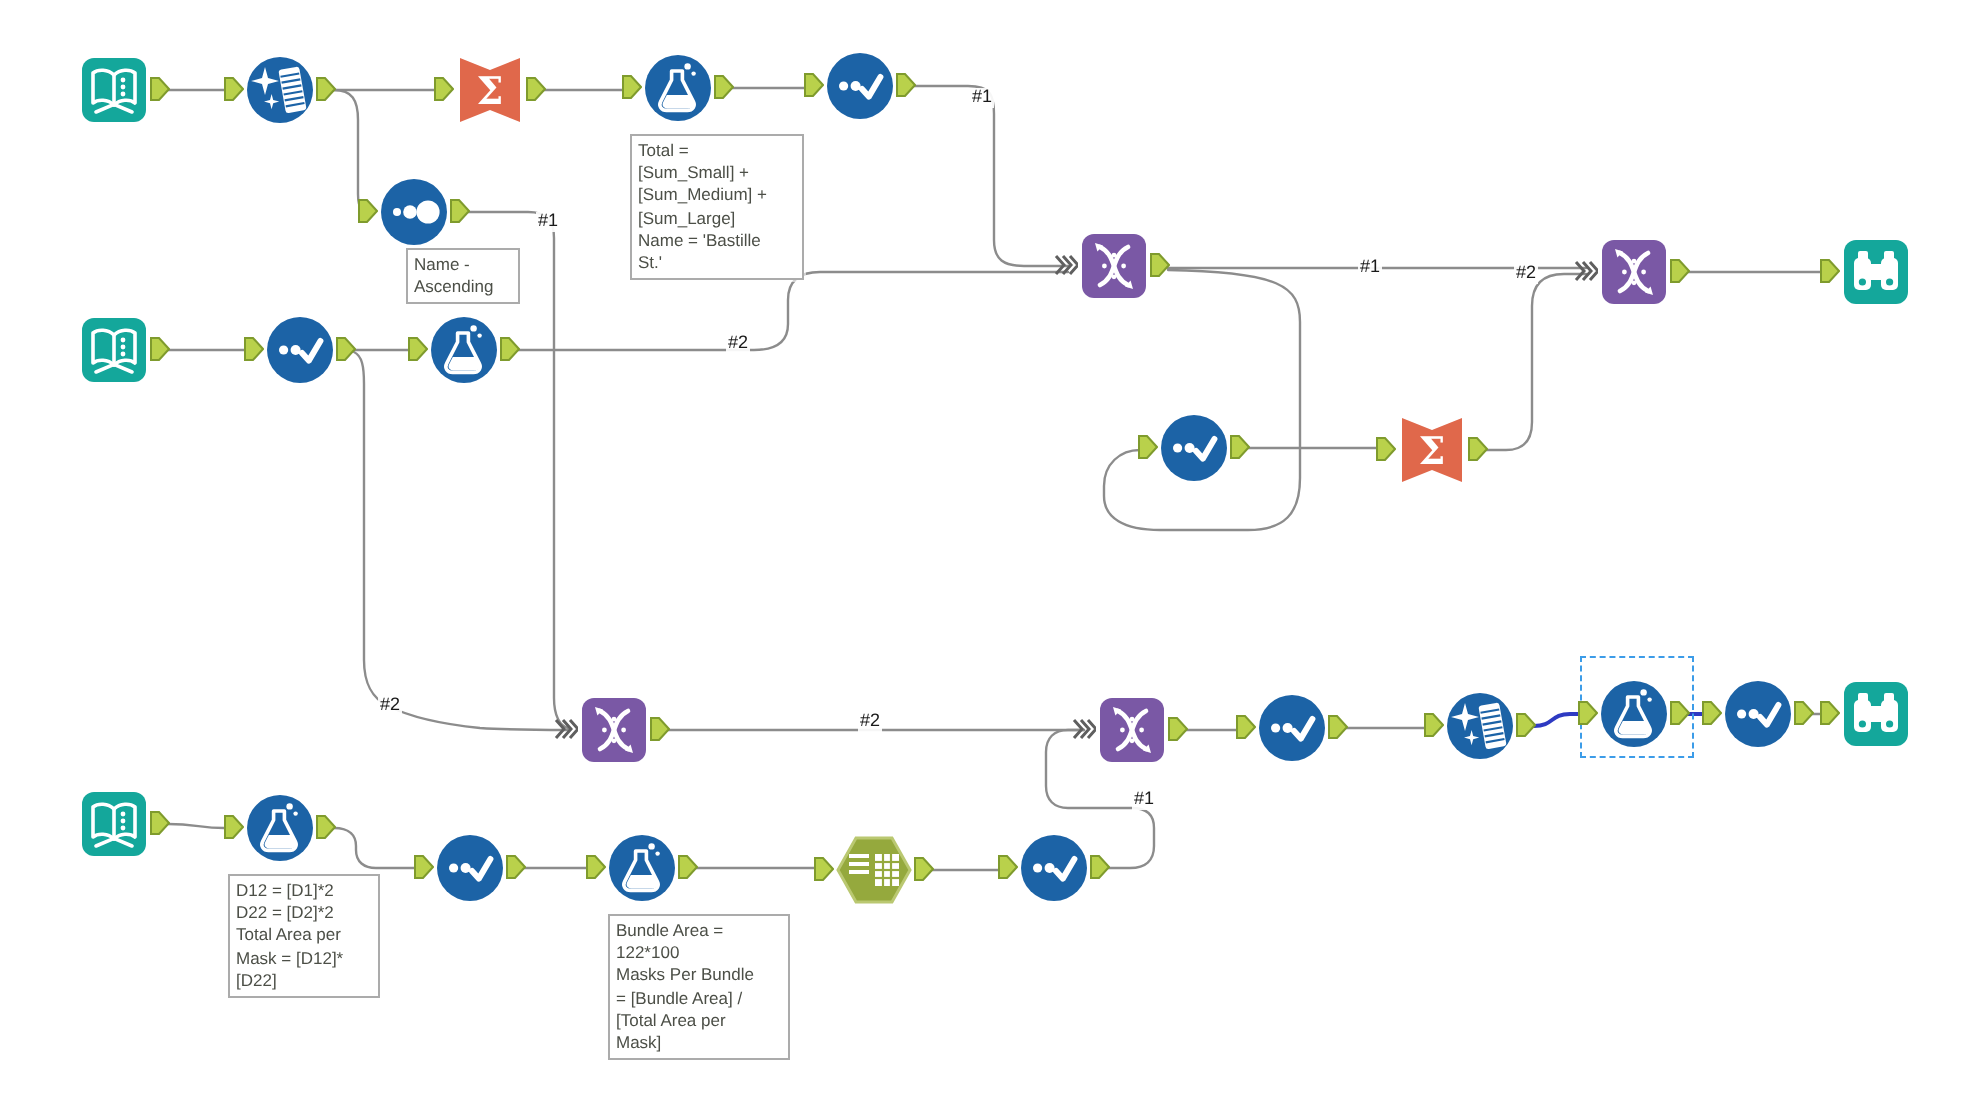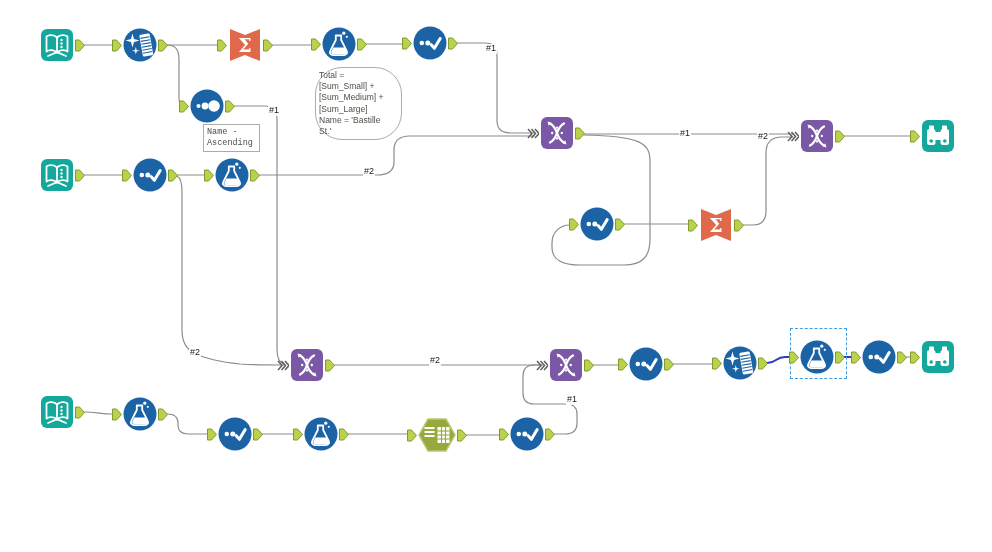--- a/index.html
+++ b/index.html
@@ -61,28 +61,39 @@
       <path d="M262,434 H294"></path>
       <path d="M348,434 H410"></path>
       <path d="M463,435 H500"></path>
     </g>
     <g fill="none" stroke="#2e3ac2" stroke-width="2" stroke-linecap="round">
       <path d="M767,363 C777,363 775,357 785,357 H790"></path>
       <path d="M844,357 H852"></path>
     </g>
   </svg>
 
-  <div class="annotation" style="left:315px;top:67px;width:79px;border-radius:27px;">Total =
+  <div class="annotation" style="left:315px;top:67px;width:79px;">Total =
 [Sum_Small] +
 [Sum_Medium] +
 [Sum_Large]
 Name = 'Bastille
 St.'</div>
-  <div class="annotation" style="left:203px;top:124px;width:49px;font-family:Liberation Mono, monospace;">Name -
+  <div class="annotation" style="left:203px;top:124px;width:49px;">Name -
 Ascending</div>
+  <div class="annotation" style="left:114px;top:437px;width:68px;">D12 = [D1]*2
+D22 = [D2]*2
+Total Area per
+Mask = [D12]*
+[D22]</div>
+  <div class="annotation" style="left:304px;top:457px;width:83px;">Bundle Area =
+122*100
+Masks Per Bundle
+= [Bundle Area] /
+[Total Area per
+Mask]</div>
 
   <div class="selection-box" style="left:790px;top:328px;width:55px;height:49px;"></div>
 
   <div class="tool" style="left:39px;top:27px">
       <svg class="icon" width="36" height="36" viewBox="0 0 36 36">
         <rect x="2" y="2" width="32" height="32" rx="6" fill="#14a79b"></rect>
     <g stroke="#fff" stroke-width="1.8" fill="none" stroke-linejoin="round" stroke-linecap="round">
       <path d="M18,10.5 C15,7.5 10,7.5 7.5,9.5 V24.5 C10,22.5 15,22.5 18,25.5 C21,22.5 26,22.5 28.5,24.5 V9.5 C26,7.5 21,7.5 18,10.5 Z"></path>
       <path d="M18,10.5 V25.5"></path>
           <path d="M9,29 L18,25.2 L27,29"></path>

